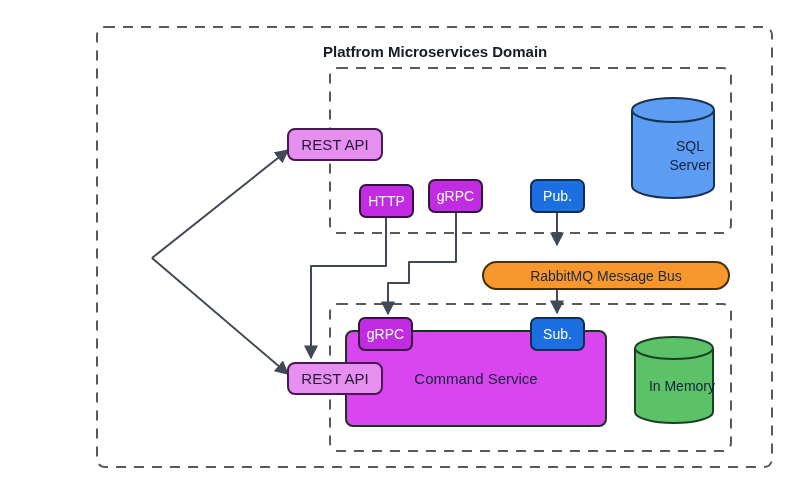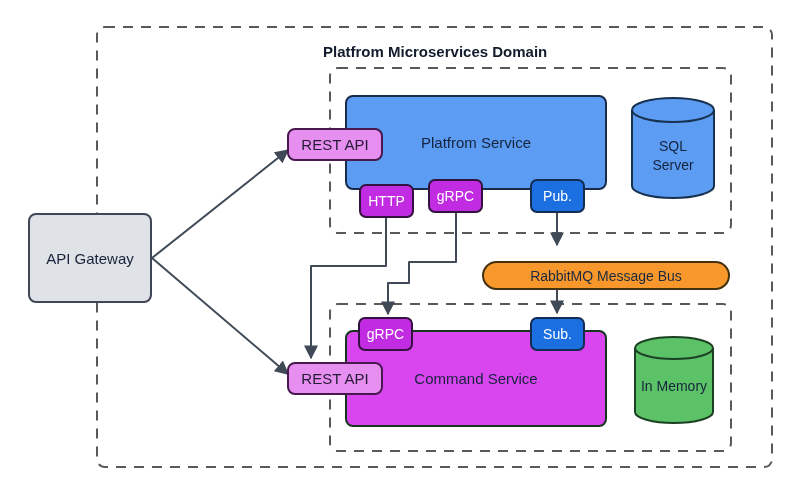--- a/index.html
+++ b/index.html
@@ -48,21 +48,21 @@
   .chip.grpc-bot  { left: 358px; top: 317px; }
   .chip.sub       { left: 530px; top: 317px; }
   .bus {
     left: 482px; top: 248px; width: 248px; height: 29px;
     background: #f8982c; border: 2px solid #42300e; border-radius: 15px;
     font-size: 14px; color: #1c2a40; z-index: 3; margin-top: 13px;
   }
   .cylinder { position: absolute; z-index: 2; }
   .cylinder .cyl-label {
     position: absolute; left: 0; right: 0; top: 0; bottom: 0;
-    display: flex; align-items: center; justify-content: center;
+    display: flex; align-items: center; justify-content: flex-end;
     text-align: center; font-size: 14px; color: #15233c; line-height: 1.35;
   }
   .cylinder.sql { left: 630px; top: 95px; width: 86px; height: 105px; }
   .cylinder.sql .cyl-label { padding-top: 16px; }
   .cylinder.sql .cyl-label span { width: 52px; }
   .cylinder.mem { left: 633px; top: 335px; width: 82px; height: 90px; }
   .cylinder.mem .cyl-label { padding-top: 12px; }
 </style>
 </head>
 <body>
@@ -83,27 +83,21 @@
     <path d="M152 258 L288 150" fill="none" stroke="#3f4a56" stroke-width="2" marker-end="url(#arrow)"></path>
     <path d="M152 258 L288 374" fill="none" stroke="#3f4a56" stroke-width="2" marker-end="url(#arrow)"></path>
     <path d="M386 213 L386 266 L311 266 L311 358" fill="none" stroke="#3f4a56" stroke-width="2" stroke-linejoin="round" marker-end="url(#arrow)"></path>
     <path d="M456 213 L456 262 L409 262 L409 283 L388 283 L388 314" fill="none" stroke="#3f4a56" stroke-width="2" stroke-linejoin="round" marker-end="url(#arrow)"></path>
     <path d="M557 213 L557 245" fill="none" stroke="#3f4a56" stroke-width="2" marker-end="url(#arrow)"></path>
     <path d="M557 277 L557 313" fill="none" stroke="#3f4a56" stroke-width="2" marker-end="url(#arrow)"></path>
   </svg>
 
   <div class="domain-title">Platfrom Microservices Domain</div>
 
-  <div class="node gateway">
-    <span>API Gateway</span>
-  </div>
 
-  <div class="node service platform">
-    <span>Platfrom Service</span>
-  </div>
   <div class="node restapi top">
     <span>REST API</span>
   </div>
   <div class="node chip purple http">
     <span>HTTP</span>
   </div>
   <div class="node chip purple grpc-top">
     <span>gRPC</span>
   </div>
   <div class="node chip blue pub">

